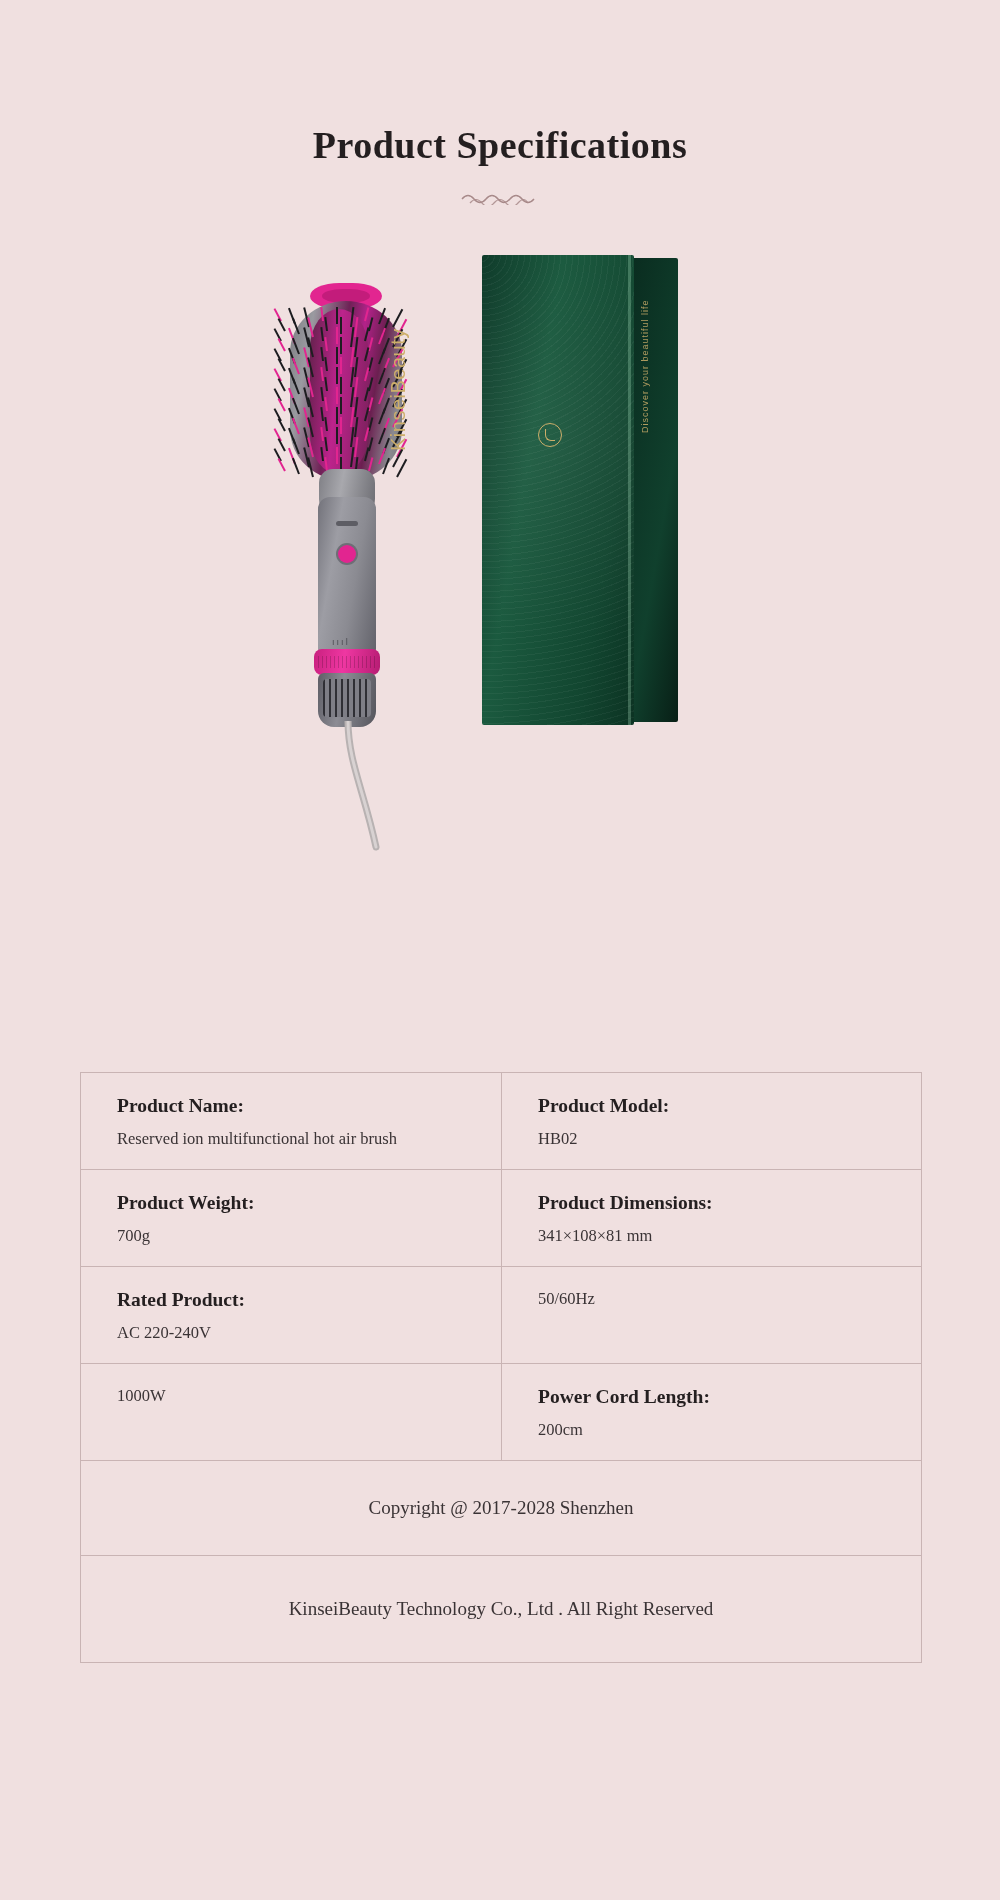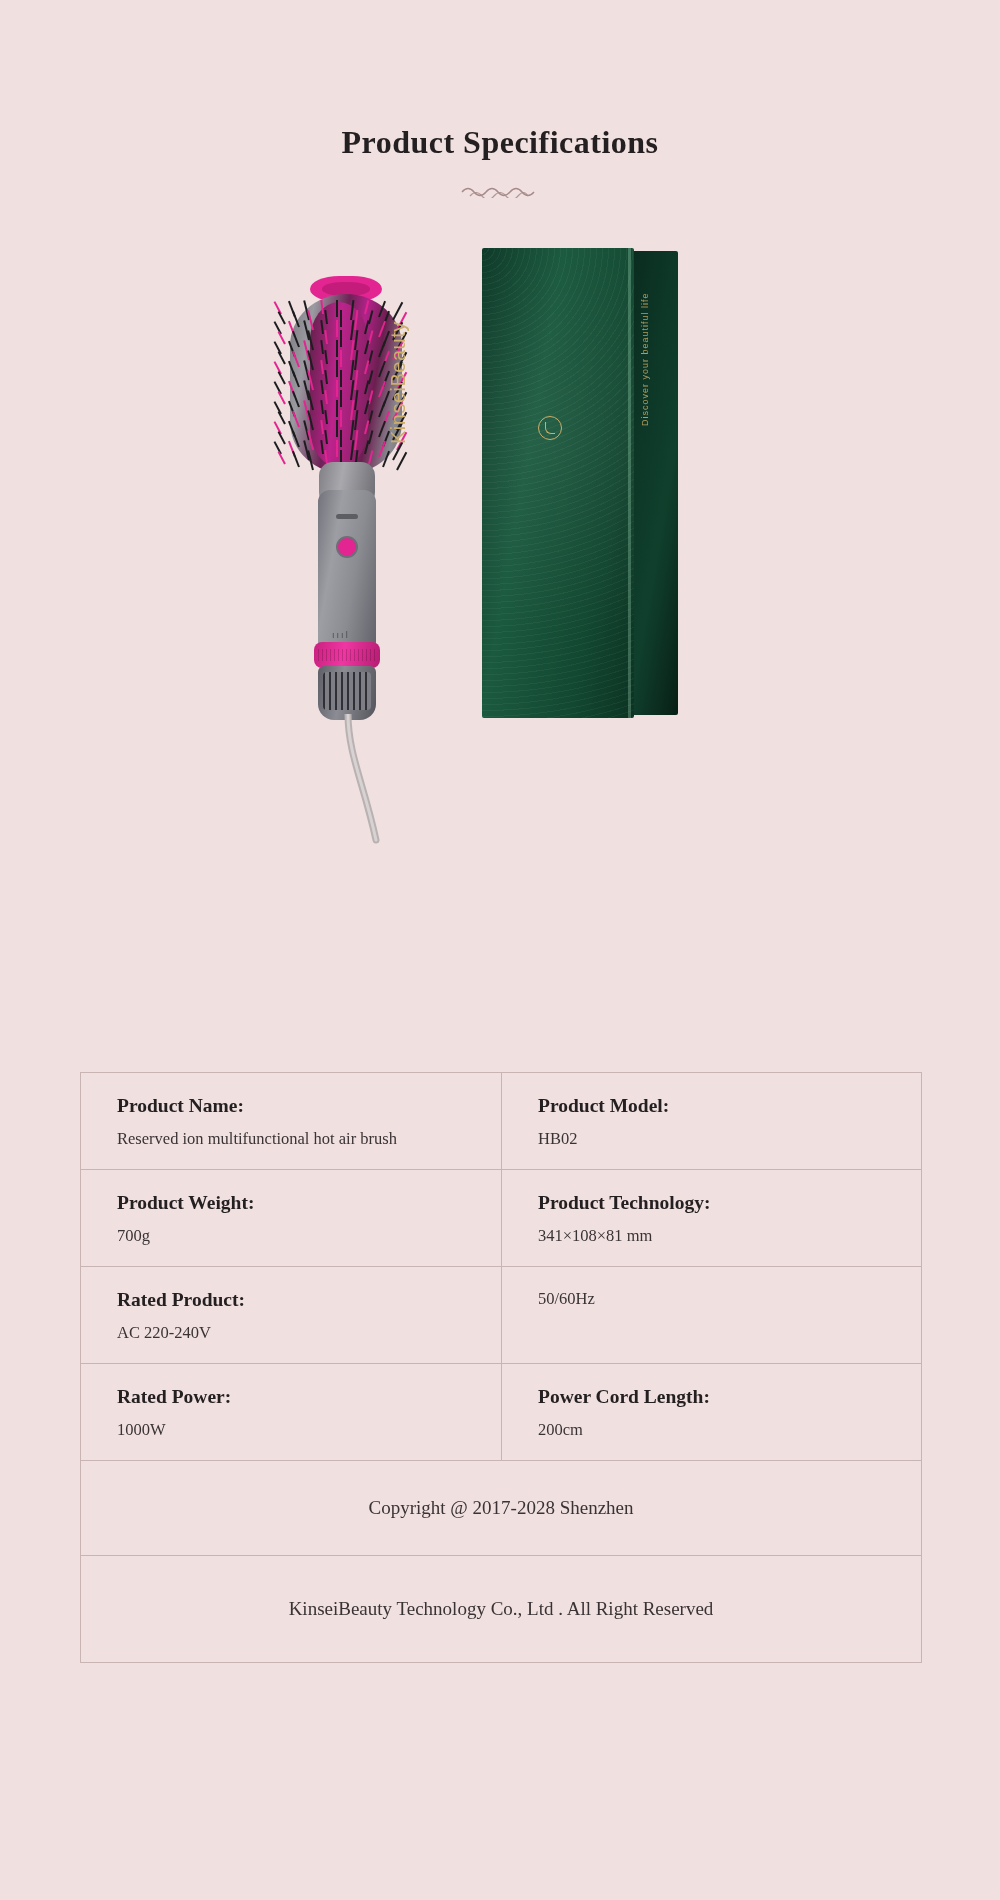--- a/index.html
+++ b/index.html
@@ -19,21 +19,21 @@
     width: 1000px;
     height: 1900px;
     position: relative;
   }
 
   
   .title {
     text-align: center;
     font-family: "Liberation Serif", serif;
     font-weight: bold;
-    font-size: 32px;
+    font-size: 38px;
     letter-spacing: 0.5px;
     color: #241f20;
     padding-top: 125px;
     line-height: 1.1;
   }
   .squiggle {
     width: 100%;
     text-align: center;
     margin-top: 24px;
   }
@@ -524,38 +524,37 @@
         <div class="spec-value">HB02</div>
       </div>
     </div>
 
     <div class="spec-row">
       <div class="spec-cell">
         <div class="spec-label">Product Weight:</div>
         <div class="spec-value">700g</div>
       </div>
       <div class="spec-cell">
-        <div class="spec-label">Product Technology:</div>
+        <div class="spec-label">Product Dimensions:</div>
         <div class="spec-value">341×108×81 mm</div>
       </div>
     </div>
 
     <div class="spec-row">
       <div class="spec-cell">
         <div class="spec-label">Rated Product:</div>
         <div class="spec-value">AC 220-240V</div>
       </div>
       <div class="spec-cell">
         <div class="spec-value">50/60Hz</div>
       </div>
     </div>
 
     <div class="spec-row">
       <div class="spec-cell">
-        <div class="spec-label">Rated Power:</div>
         <div class="spec-value">1000W</div>
       </div>
       <div class="spec-cell">
         <div class="spec-label">Power Cord Length:</div>
         <div class="spec-value">200cm</div>
       </div>
     </div>
 
     <div class="footer-row">Copyright @ 2017-2028 Shenzhen</div>
     <div class="footer-row2">KinseiBeauty Technology Co., Ltd . All Right Reserved</div>

